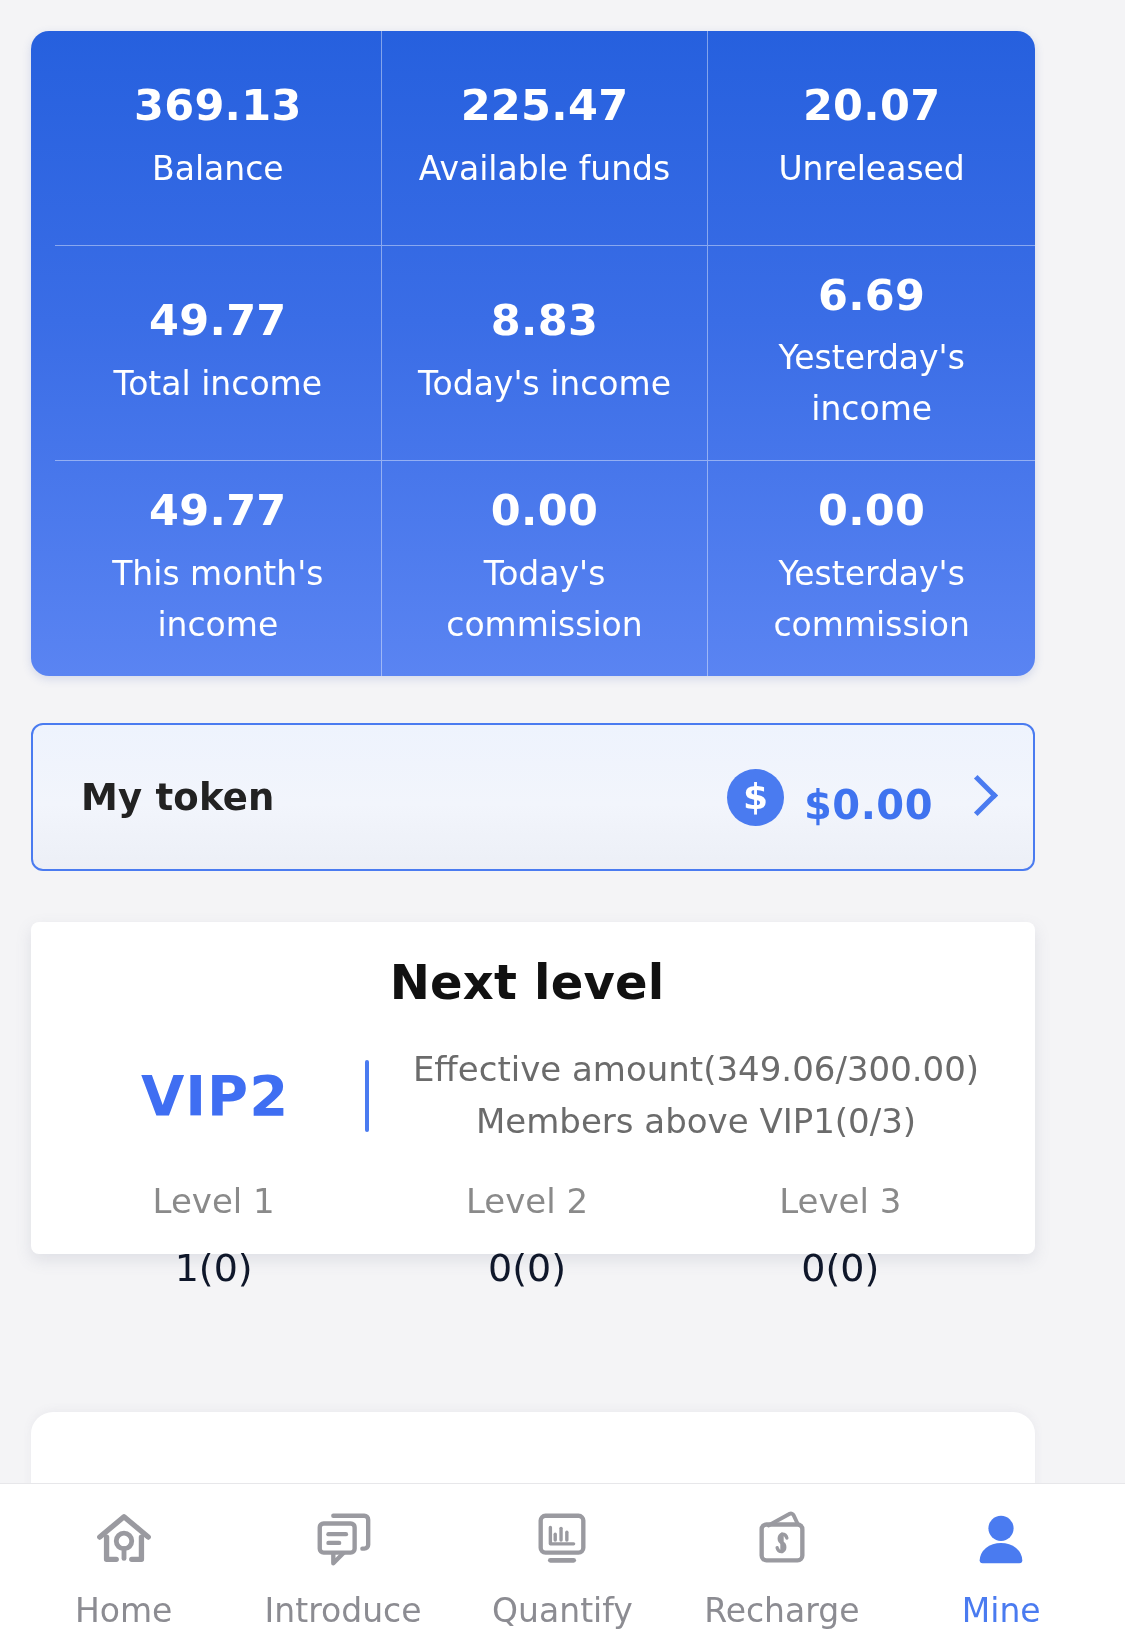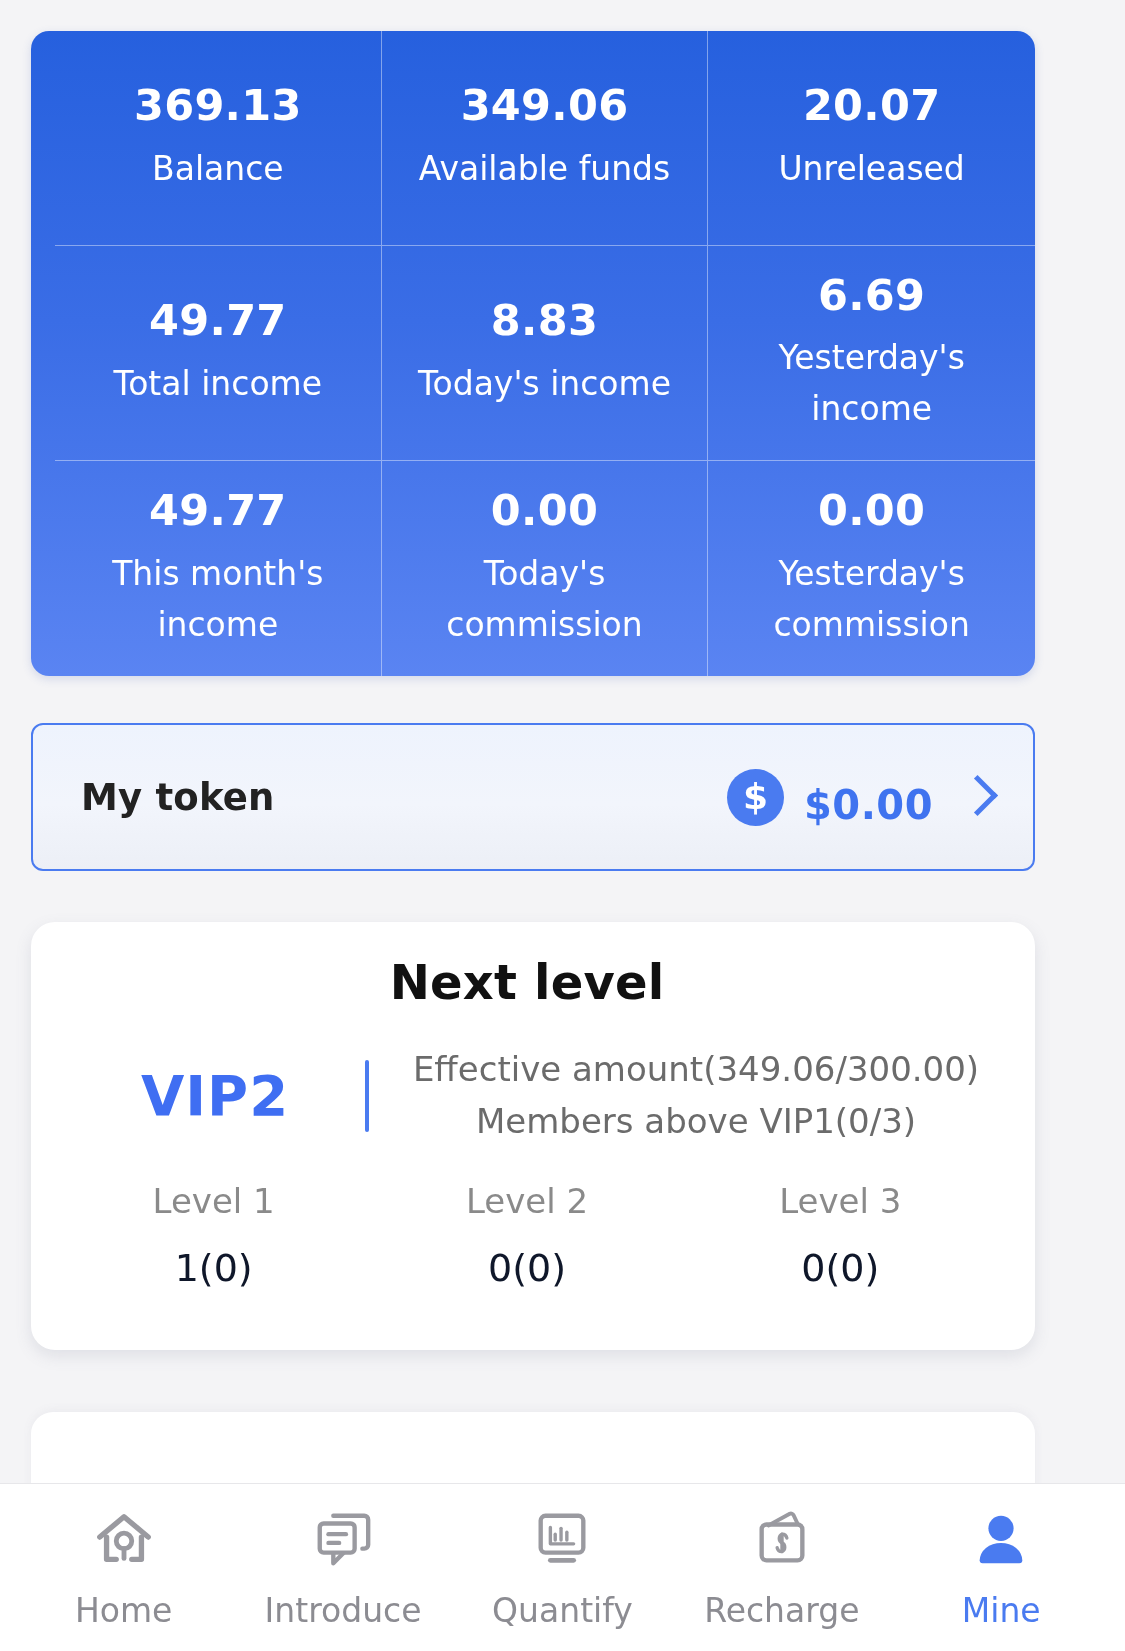--- a/index.html
+++ b/index.html
@@ -49,22 +49,22 @@
   .token-amount{ font-size:40px; font-weight:700; color:#3f73ef; letter-spacing:.5px;margin-top:16px; }
   .chev{ width:28px; height:48px; position:relative; margin-left:8px; }
   .chev::before{
     content:""; position:absolute; left:2px; top:8px;
     width:24px; height:24px; border-right:5px solid #4a7bf0; border-top:5px solid #4a7bf0;
     transform:rotate(45deg);
   }
 
   
   .level-card{
-    position:absolute; left:31px; top:922px; width:1004px; height:428px;
-    background:#fff; border-radius:24px;
+    position:absolute; left:31px; top:922px; width:1004px; height:332px;
+    background:#fff; border-radius:8px;
     box-shadow:0 6px 16px rgba(110,120,140,.16);
     padding:32px 12px 0 0;
   }
   .level-title{ text-align:center; font-size:48px; font-weight:700; color:#111; letter-spacing:.2px; }
   .level-top{ display:flex; align-items:center; margin-top:34px; padding:0 34px; }
   .vip-badge{ width:300px; text-align:center; font-size:56px; font-weight:700; color:#3f6ef2; letter-spacing:1px; }
   .vip-divider{ width:4px; height:72px; background:#4a7bf0; border-radius:2px; margin-right:34px; }
   .level-reqs{ flex:1; text-align:center; color:#6b6b6b; font-size:34px; line-height:1.52; }
 
   .levels-row{ display:flex; margin-top:34px; padding:0 26px; }
@@ -99,21 +99,21 @@
 
 <div class="screen">
 
   <div class="stats-card">
     <div class="stats-grid">
       <div class="stat-cell">
         <div class="stat-value">369.13</div>
         <div class="stat-label">Balance</div>
       </div>
       <div class="stat-cell">
-        <div class="stat-value">349.06</div>
+        <div class="stat-value">225.47</div>
         <div class="stat-label">Available funds</div>
       </div>
       <div class="stat-cell">
         <div class="stat-value">20.07</div>
         <div class="stat-label">Unreleased</div>
       </div>
       <div class="stat-cell">
         <div class="stat-value">49.77</div>
         <div class="stat-label">Total income</div>
       </div>

